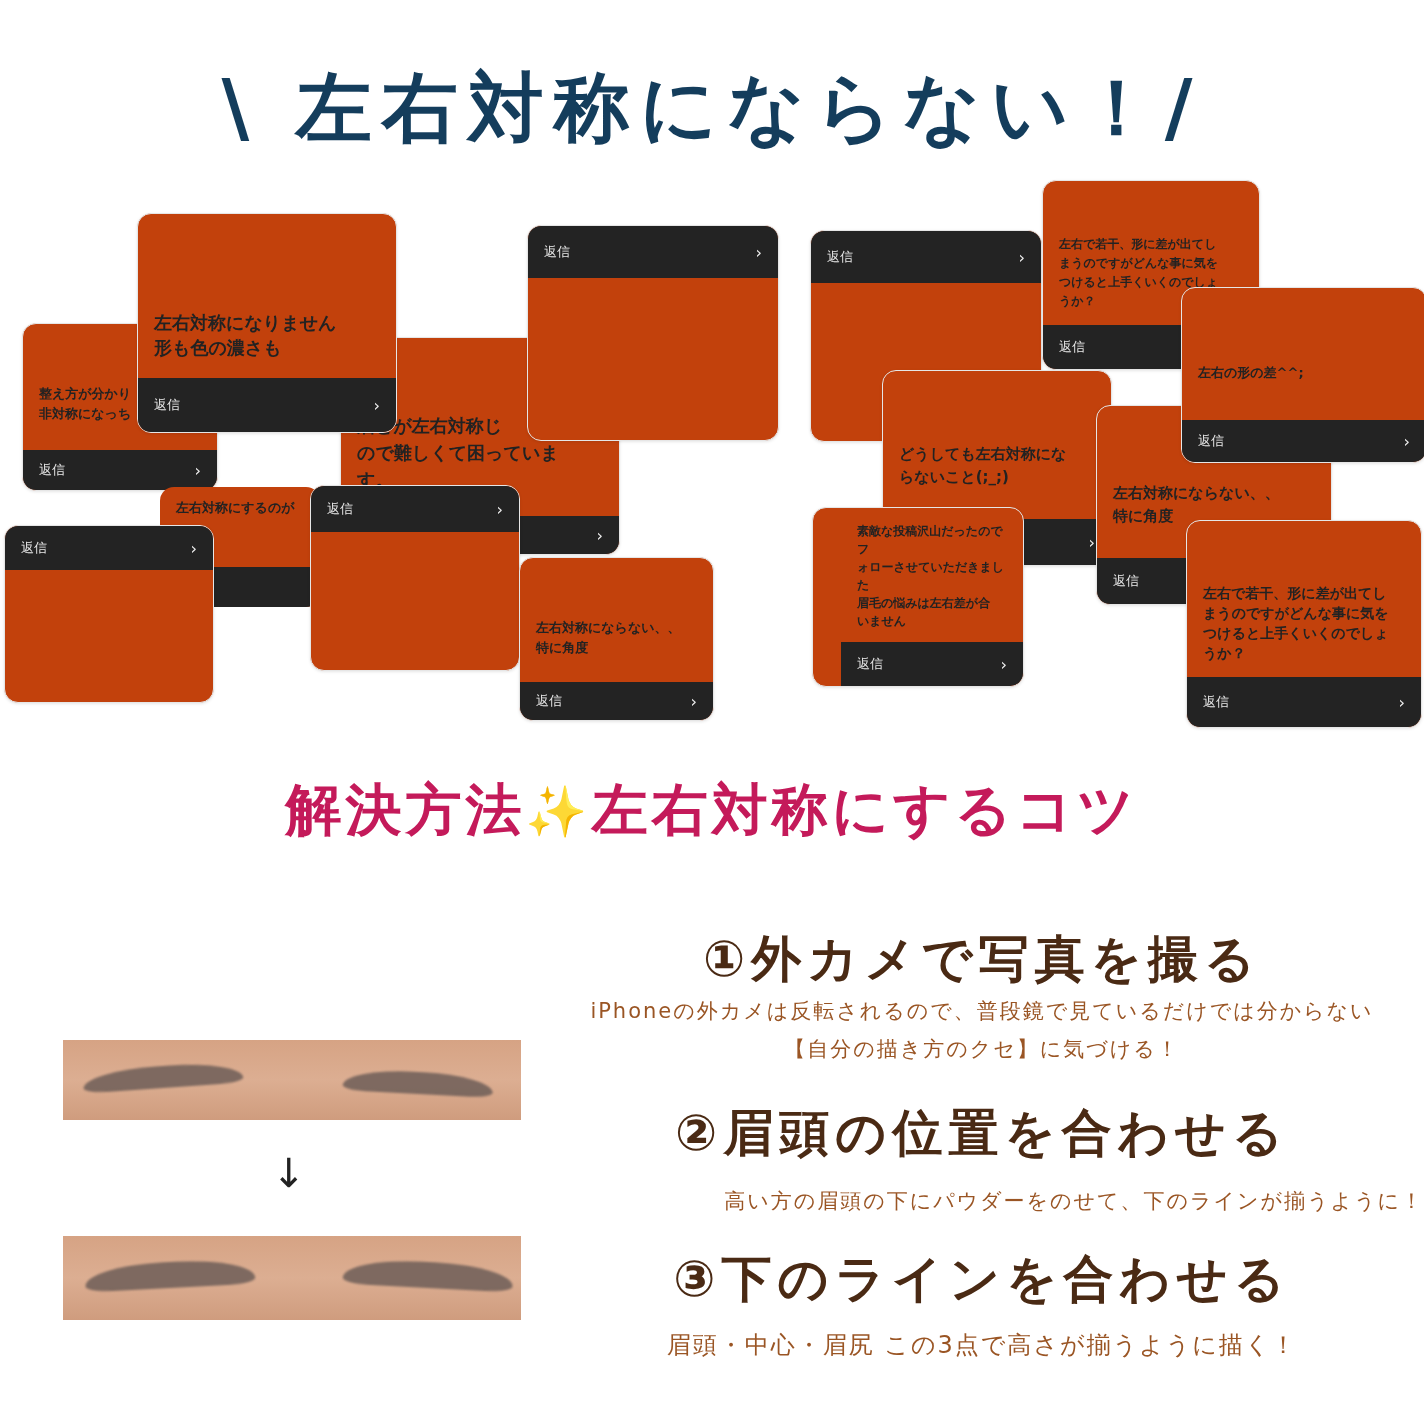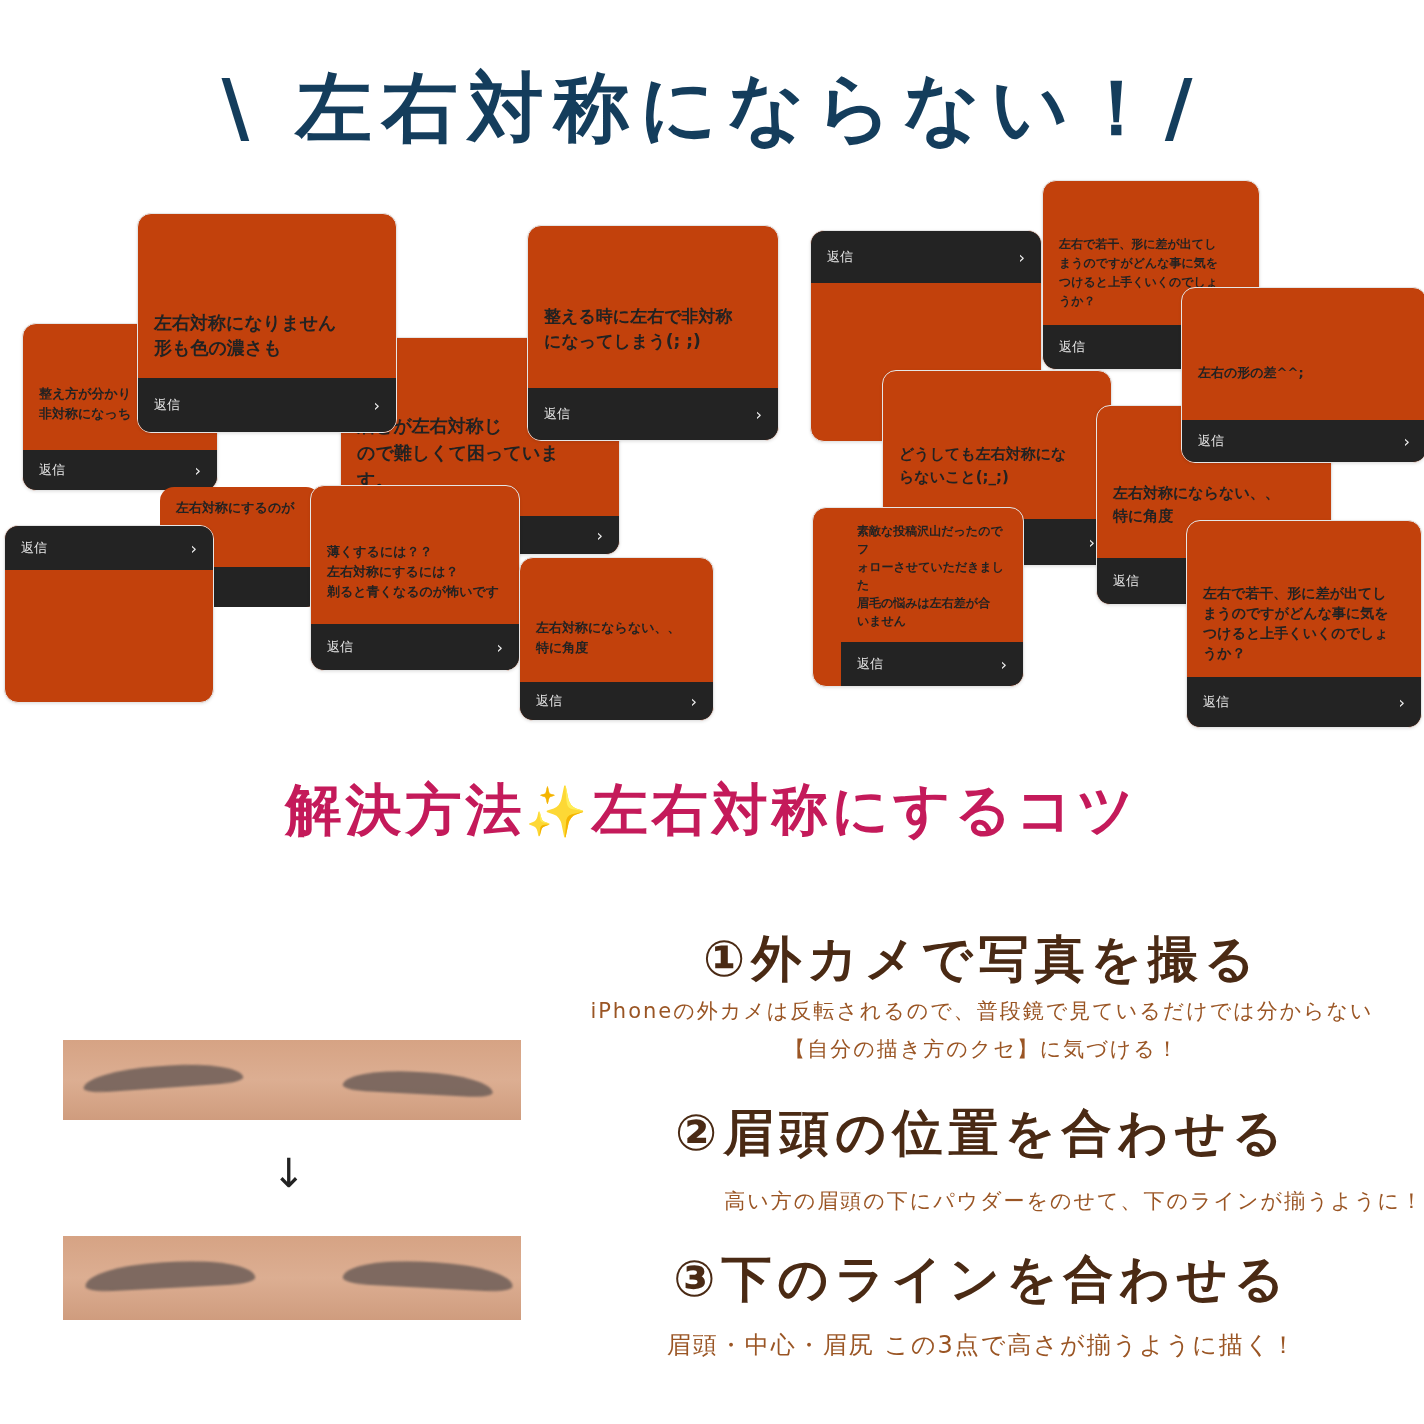--- a/index.html
+++ b/index.html
@@ -87,32 +87,27 @@
   </div>
 
   <div class="card" style="left:4px;top:350px;width:210px;height:178px;z-index:4;">
     <div class="card-bar" style="height:44px;">
       <span>返信</span>
       <span class="chev">›</span>
     </div>
   </div>
 
   <div class="card" style="left:310px;top:310px;width:210px;height:186px;z-index:4;">
-    <div class="card-body" style="font-size:13px;line-height:20px;padding-bottom:22px;">薄くするには？？
-左右対称にするには？
-剃ると青くなるのが怖いです</div>
     <div class="card-bar" style="height:46px;">
       <span>返信</span>
       <span class="chev">›</span>
     </div>
   </div>
 
   <div class="card" style="left:527px;top:50px;width:252px;height:216px;z-index:2;">
-    <div class="card-body" style="font-size:17px;line-height:25px;padding-bottom:34px;">整える時に左右で非対称
-になってしまう(; ;)</div>
     <div class="card-bar" style="height:52px;">
       <span>返信</span>
       <span class="chev">›</span>
     </div>
   </div>
 
 
   <div class="card" style="left:519px;top:382px;width:195px;height:164px;z-index:5;">
     <div class="card-body" style="font-size:13px;line-height:20px;padding-bottom:24px;">左右対称にならない、、
 特に角度</div>

